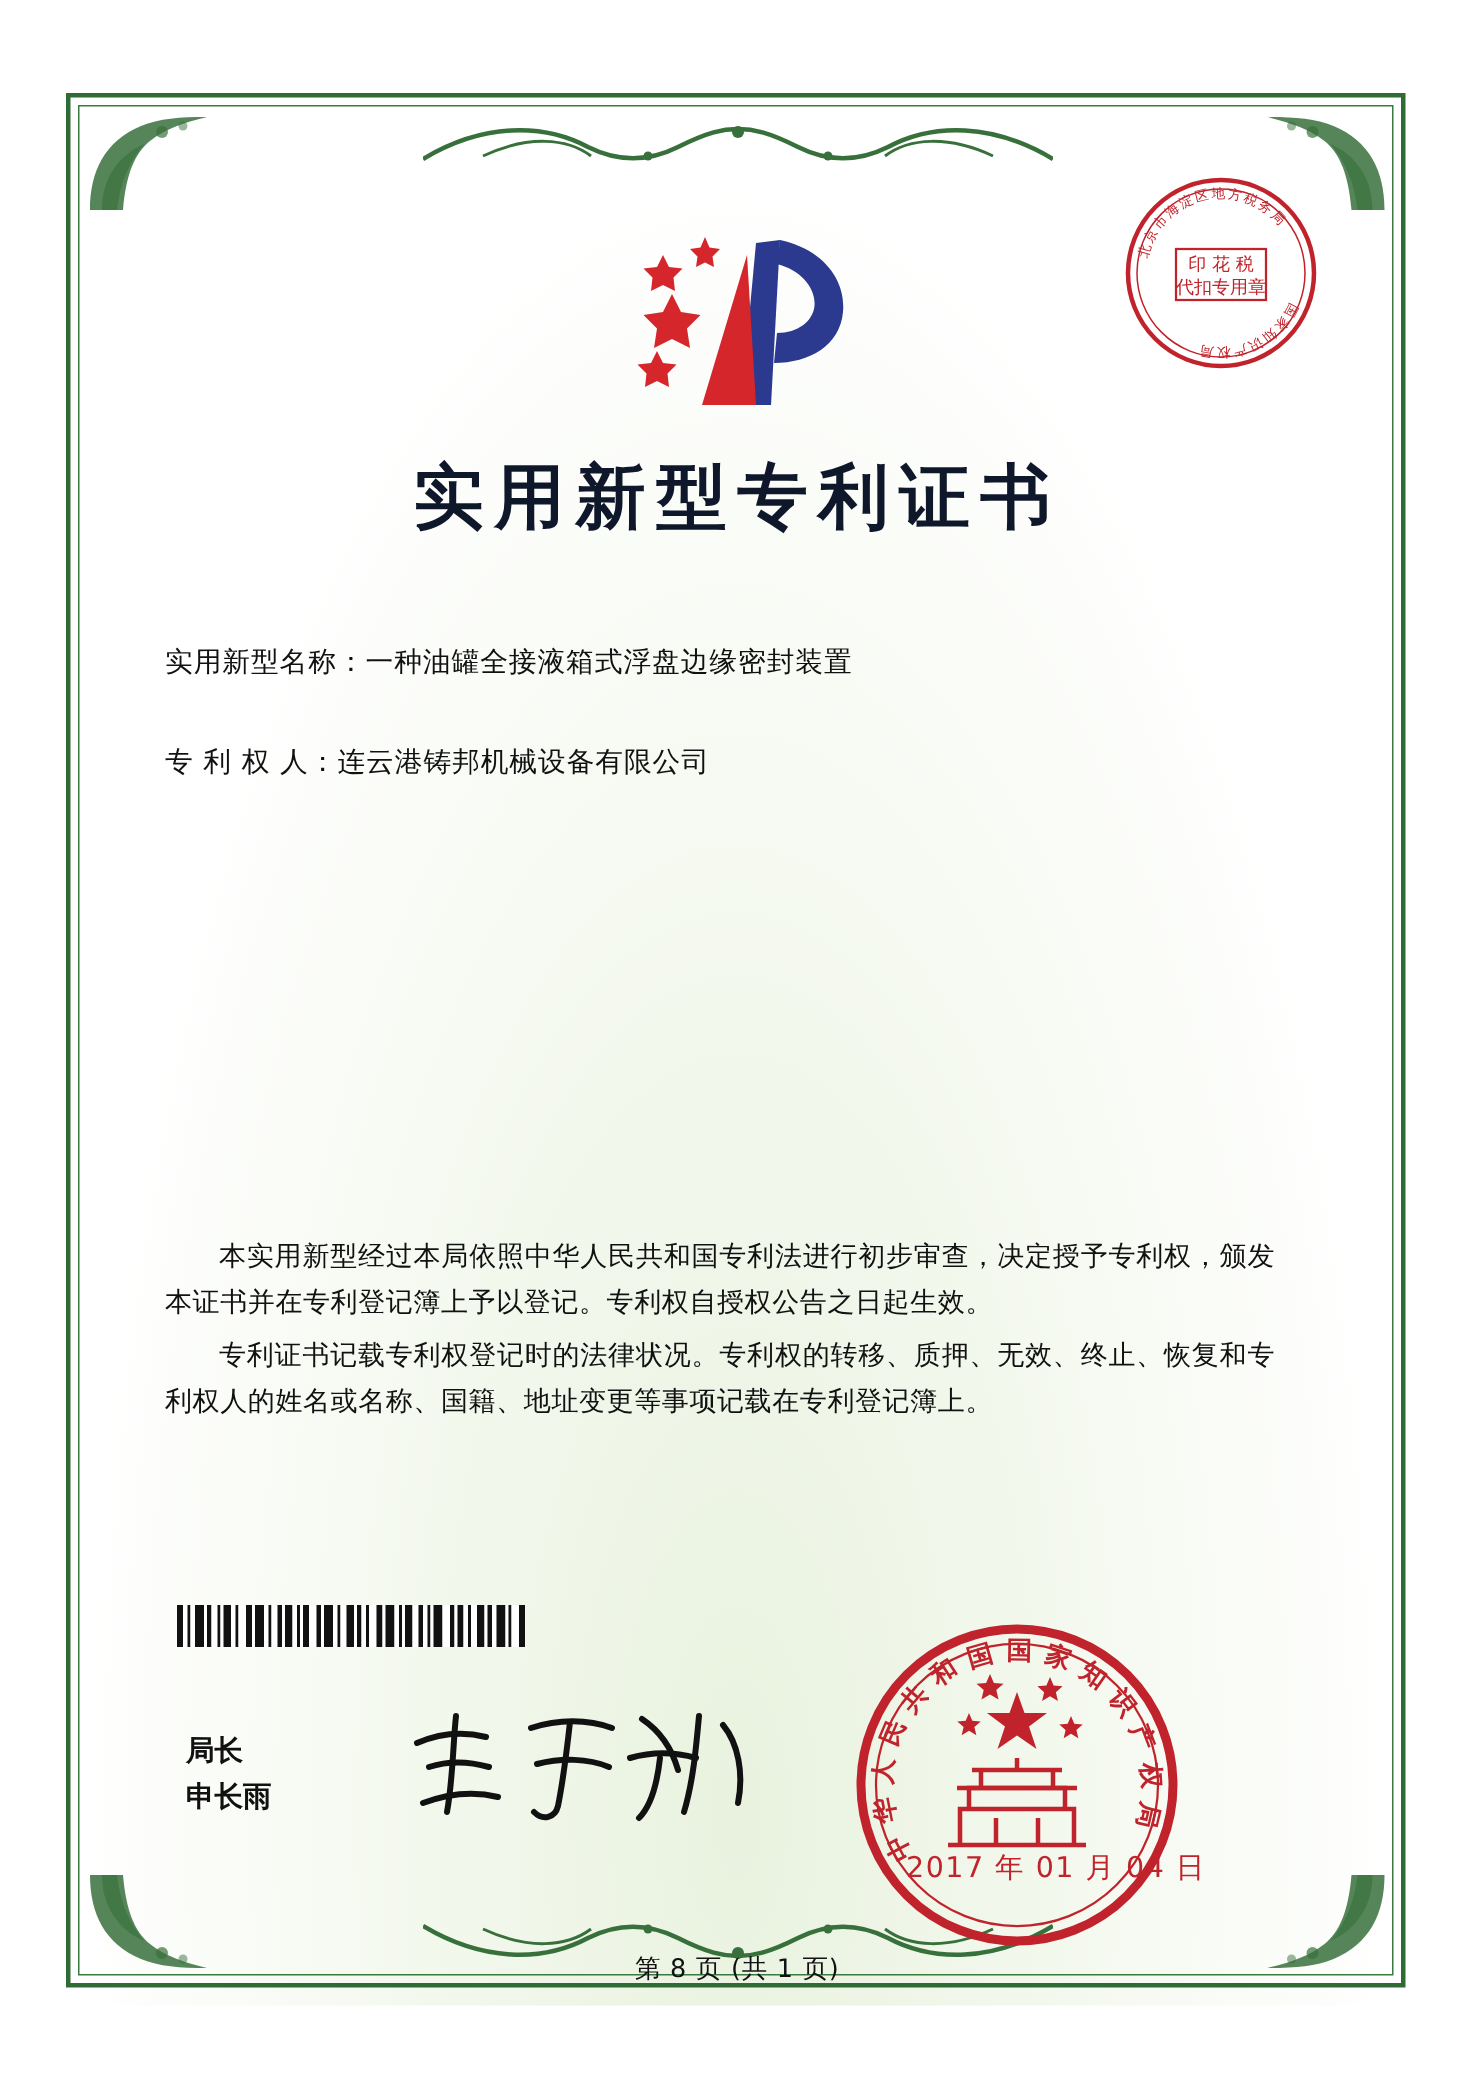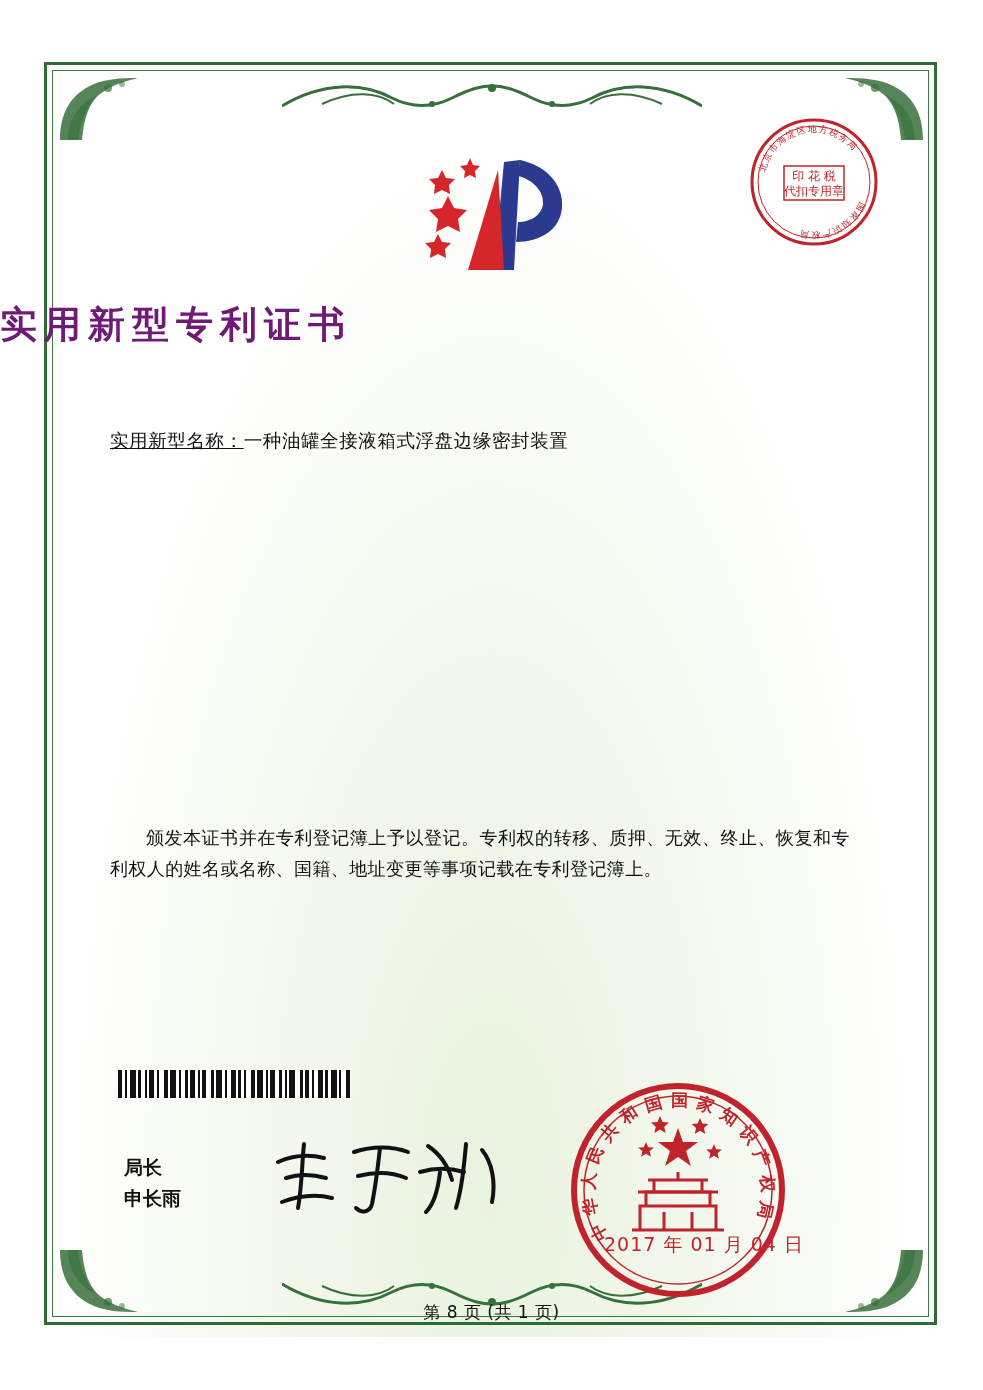--- a/index.html
+++ b/index.html
@@ -101,43 +101,42 @@
     left: 748px;
     top: 116px;
     width: 132px;
     height: 132px;
   }
   .main-title {
     position: absolute;
     left: 0;
     right: 0;
     top: 300px;
-    text-align: left;
+    text-align: center;
     font-family: "DejaVu Sans", sans-serif;
-    font-size: 37px;
+    font-size: 47px;
     font-weight: bold;
     letter-spacing: 7px;
-    color: #701a75;
+    color: #0f172a;
   }
   .fields {
     position: absolute;
     left: 110px;
     top: 428px;
     width: 760px;
   }
   .field-row {
     font-size: 18.5px;
     color: #111111;
     margin-bottom: 42px;
     white-space: nowrap;
     letter-spacing: 0.6px;
   }
   .field-label {
     display: inline-block;
-    text-decoration: underline;
   }
   .field-value {
     display: inline-block;
   }
   .paragraphs {
     position: absolute;
     left: 110px;
     top: 822px;
     width: 740px;
     font-size: 18px;
@@ -314,24 +313,28 @@
       </g>
     </svg>
   </div>
 
   <div class="main-title">实用新型专利证书</div>
 
   <div class="fields">
     <div class="field-row">
       <span class="field-label">实用新型名称：</span><span class="field-value">一种油罐全接液箱式浮盘边缘密封装置</span>
     </div>
+    <div class="field-row">
+      <span class="field-label">专 利 权 人：</span><span class="field-value">连云港铸邦机械设备有限公司</span>
+    </div>
   </div>
 
   <div class="paragraphs">
-    <p>颁发本证书并在专利登记簿上予以登记。专利权的转移、质押、无效、终止、恢复和专利权人的姓名或名称、国籍、地址变更等事项记载在专利登记簿上。</p>
+    <p>本实用新型经过本局依照中华人民共和国专利法进行初步审查，决定授予专利权，颁发本证书并在专利登记簿上予以登记。专利权自授权公告之日起生效。</p>
+    <p>专利证书记载专利权登记时的法律状况。专利权的转移、质押、无效、终止、恢复和专利权人的姓名或名称、国籍、地址变更等事项记载在专利登记簿上。</p>
   </div>
 
   <div class="barcode">
     <i style="width:4px"></i>
       <i style="width:3px;background:#fff"></i>
     <i style="width:2px"></i>
       <i style="width:3px;background:#fff"></i>
     <i style="width:6px"></i>
       <i style="width:2px;background:#fff"></i>
     <i style="width:3px"></i>

